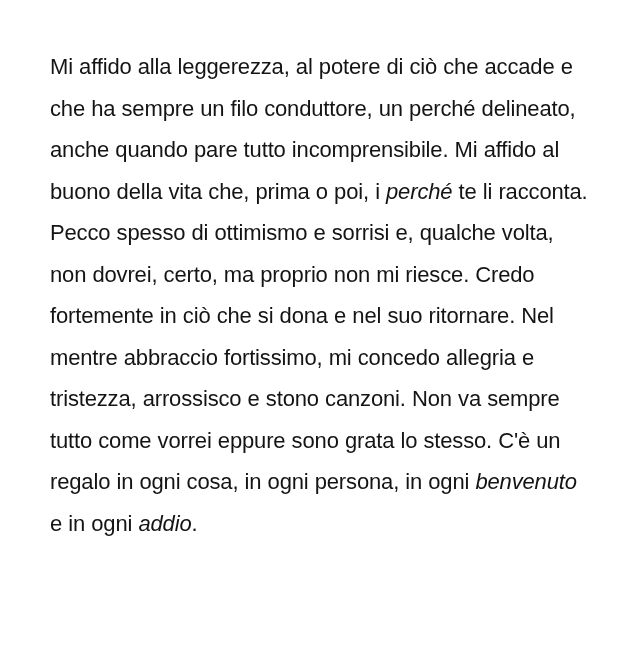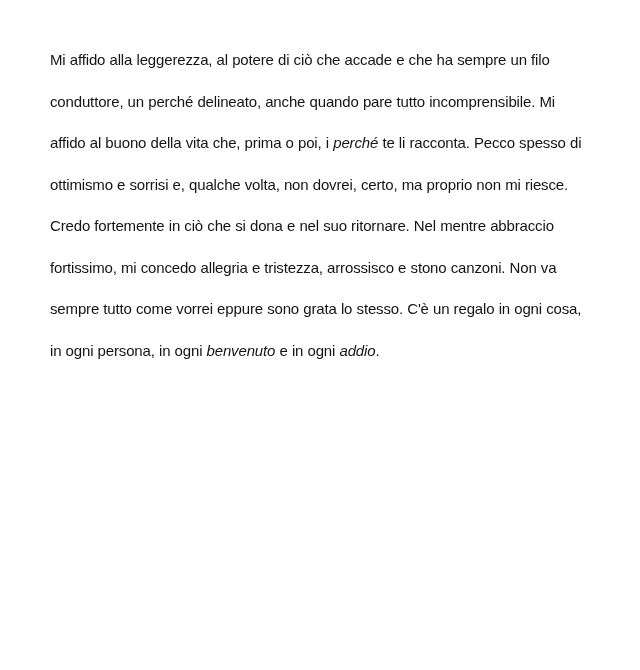--- a/index.html
+++ b/index.html
@@ -15,21 +15,21 @@
     color: #1a1a1a;
   }
   .page {
     box-sizing: border-box;
     width: 640px;
     height: 670px;
     padding: 24px 48px 10px 50px;
     background: #ffffff;
   }
   .passage {
-    font-size: 15px;
+    font-size: 22px;
     line-height: 41.5px;
     letter-spacing: -0.15px;
     color: #141414;
     text-align: left;
     word-spacing: 0.2px;
   }
   .passage em {
     font-style: italic;
   }
 </style>

